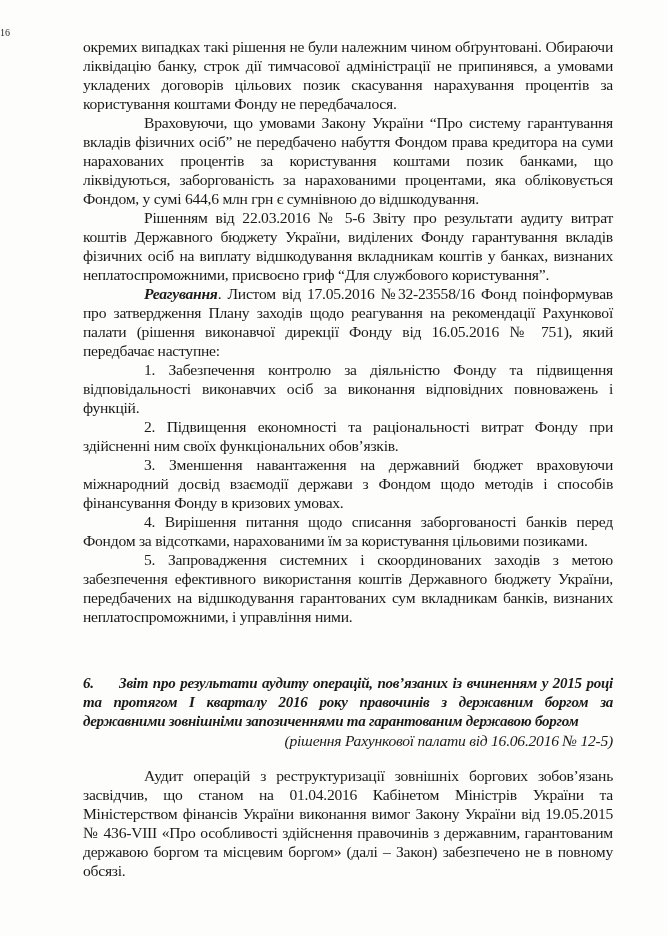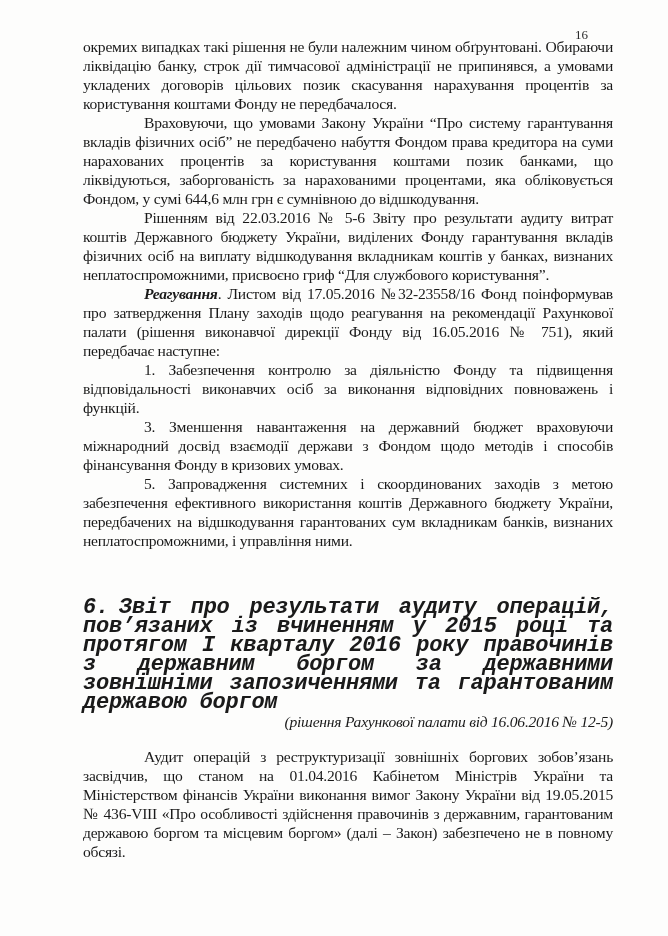--- a/index.html
+++ b/index.html
@@ -14,22 +14,22 @@
       overflow: hidden;
       background: #fdfdfc;
       font-family: "Liberation Serif", "DejaVu Serif", serif;
       color: #1a1a1a;
     }
     .page-number {
       position: absolute;
       top: 27px;
       left: 0;
       width: 588px;
-      text-align: right;
-      font-size: 13px;
+      text-align: left;
+      font-size: 10px;
       color: #2a2a2a;
     }
     .content {
       position: absolute;
       top: 37px;
       left: 83px;
       width: 530px;
       font-size: 15.6px;
       line-height: 19px;
       letter-spacing: -0.25px;
@@ -44,23 +44,22 @@
     }
     .bold {
       font-weight: bold;
       font-style: italic;
     }
     .heading {
       margin-top: 48px;
       text-align: justify;
       font-weight: bold;
       font-style: italic;
-      font-size: 22px;
+      font-size: 15px;
       line-height: 19px;
-      font-family: Liberation Mono, monospace;
     }
     .heading .num {
       display: inline-block;
       width: 36px;
     }
     .heading-ref {
       margin: 0;
       font-style: italic;
       font-weight: normal;
       text-align: right;
@@ -75,21 +74,23 @@
 
 <div class="page-number">16</div>
 
 <div class="content">
   <p class="para">окремих випадках такі рішення не були належним чином обґрунтовані. Обираючи ліквідацію банку, строк дії тимчасової адміністрації не припинявся, а умовами укладених договорів цільових позик скасування нарахування процентів за користування коштами Фонду не передбачалося.</p>
   <p class="para indent">Враховуючи, що умовами Закону України “Про систему гарантування вкладів фізичних осіб” не передбачено набуття Фондом права кредитора на суми нарахованих процентів за користування коштами позик банками, що ліквідуються, заборгованість за нарахованими процентами, яка обліковується Фондом, у сумі 644,6 млн грн є сумнівною до відшкодування.</p>
   <p class="para indent">Рішенням від 22.03.2016 № 5-6 Звіту про результати аудиту витрат коштів Державного бюджету України, виділених Фонду гарантування вкладів фізичних осіб на виплату відшкодування вкладникам коштів у банках, визнаних неплатоспроможними, присвоєно гриф “Для службового користування”.</p>
   <p class="para indent"><span class="bold">Реагування</span><span>. Листом від 17.05.2016 №32-23558/16 Фонд поінформував про затвердження Плану заходів щодо реагування на рекомендації Рахункової палати (рішення виконавчої дирекції Фонду від 16.05.2016 № 751), який передбачає наступне:</span></p>
 
   <p class="para indent">1. Забезпечення контролю за діяльністю Фонду та підвищення відповідальності виконавчих осіб за виконання відповідних повноважень і функцій.</p>
+  <p class="para indent">2. Підвищення економності та раціональності витрат Фонду при здійсненні ним своїх функціональних обов’язків.</p>
   <p class="para indent">3. Зменшення навантаження на державний бюджет враховуючи міжнародний досвід взаємодії держави з Фондом щодо методів і способів фінансування Фонду в кризових умовах.</p>
+  <p class="para indent">4. Вирішення питання щодо списання заборгованості банків перед Фондом за відсотками, нарахованими їм за користування цільовими позиками.</p>
   <p class="para indent">5. Запровадження системних і скоординованих заходів з метою забезпечення ефективного використання коштів Державного бюджету України, передбачених на відшкодування гарантованих сум вкладникам банків, визнаних неплатоспроможними, і управління ними.</p>
 
   <div class="heading">
     <span class="num">6.</span><span>Звіт про результати аудиту операцій, пов’язаних із вчиненням у 2015 році та протягом I кварталу 2016 року правочинів з державним боргом за державними зовнішніми запозиченнями та гарантованим державою боргом</span>
   </div>
   <p class="heading-ref">(рішення  Рахункової палати від 16.06.2016 № 12-5)</p>
 
   <p class="para indent gap-after-heading">Аудит операцій з реструктуризації зовнішніх боргових зобов’язань засвідчив, що станом на 01.04.2016 Кабінетом Міністрів України та Міністерством фінансів України виконання вимог Закону України від 19.05.2015 № 436-VIII «Про особливості здійснення правочинів з державним, гарантованим державою боргом та місцевим боргом» (далі – Закон) забезпечено не в повному обсязі.</p>
 </div>
 

